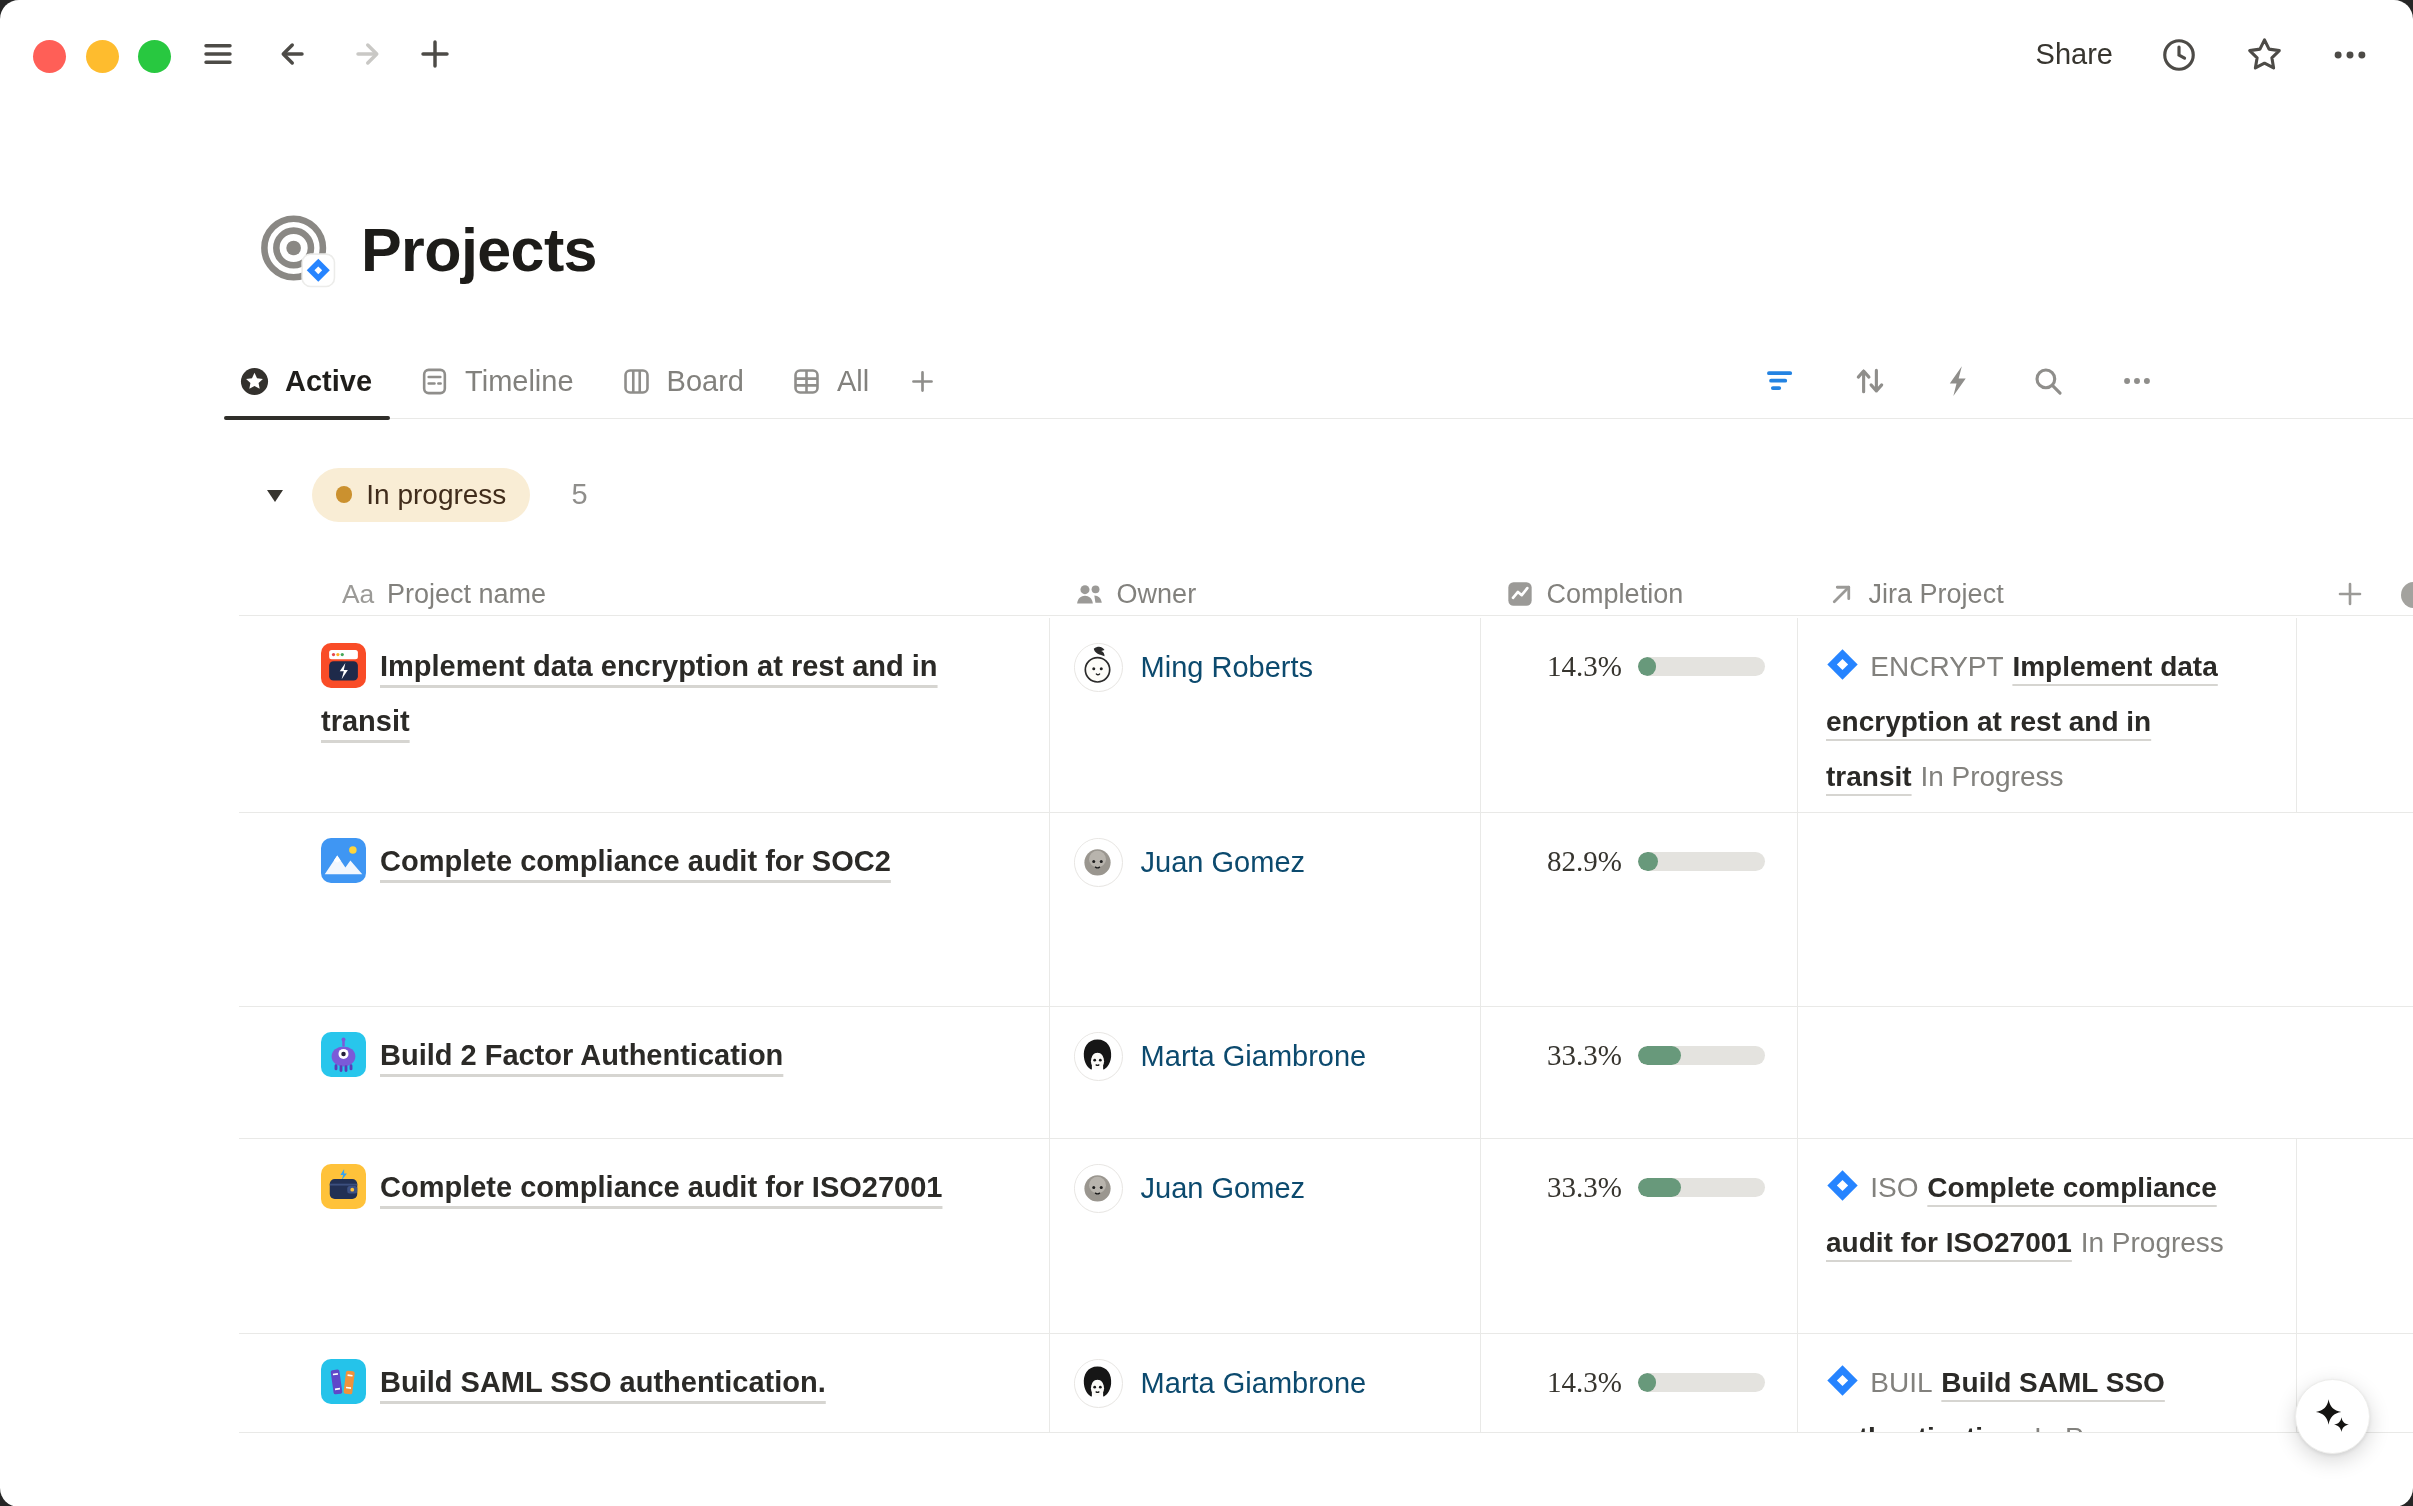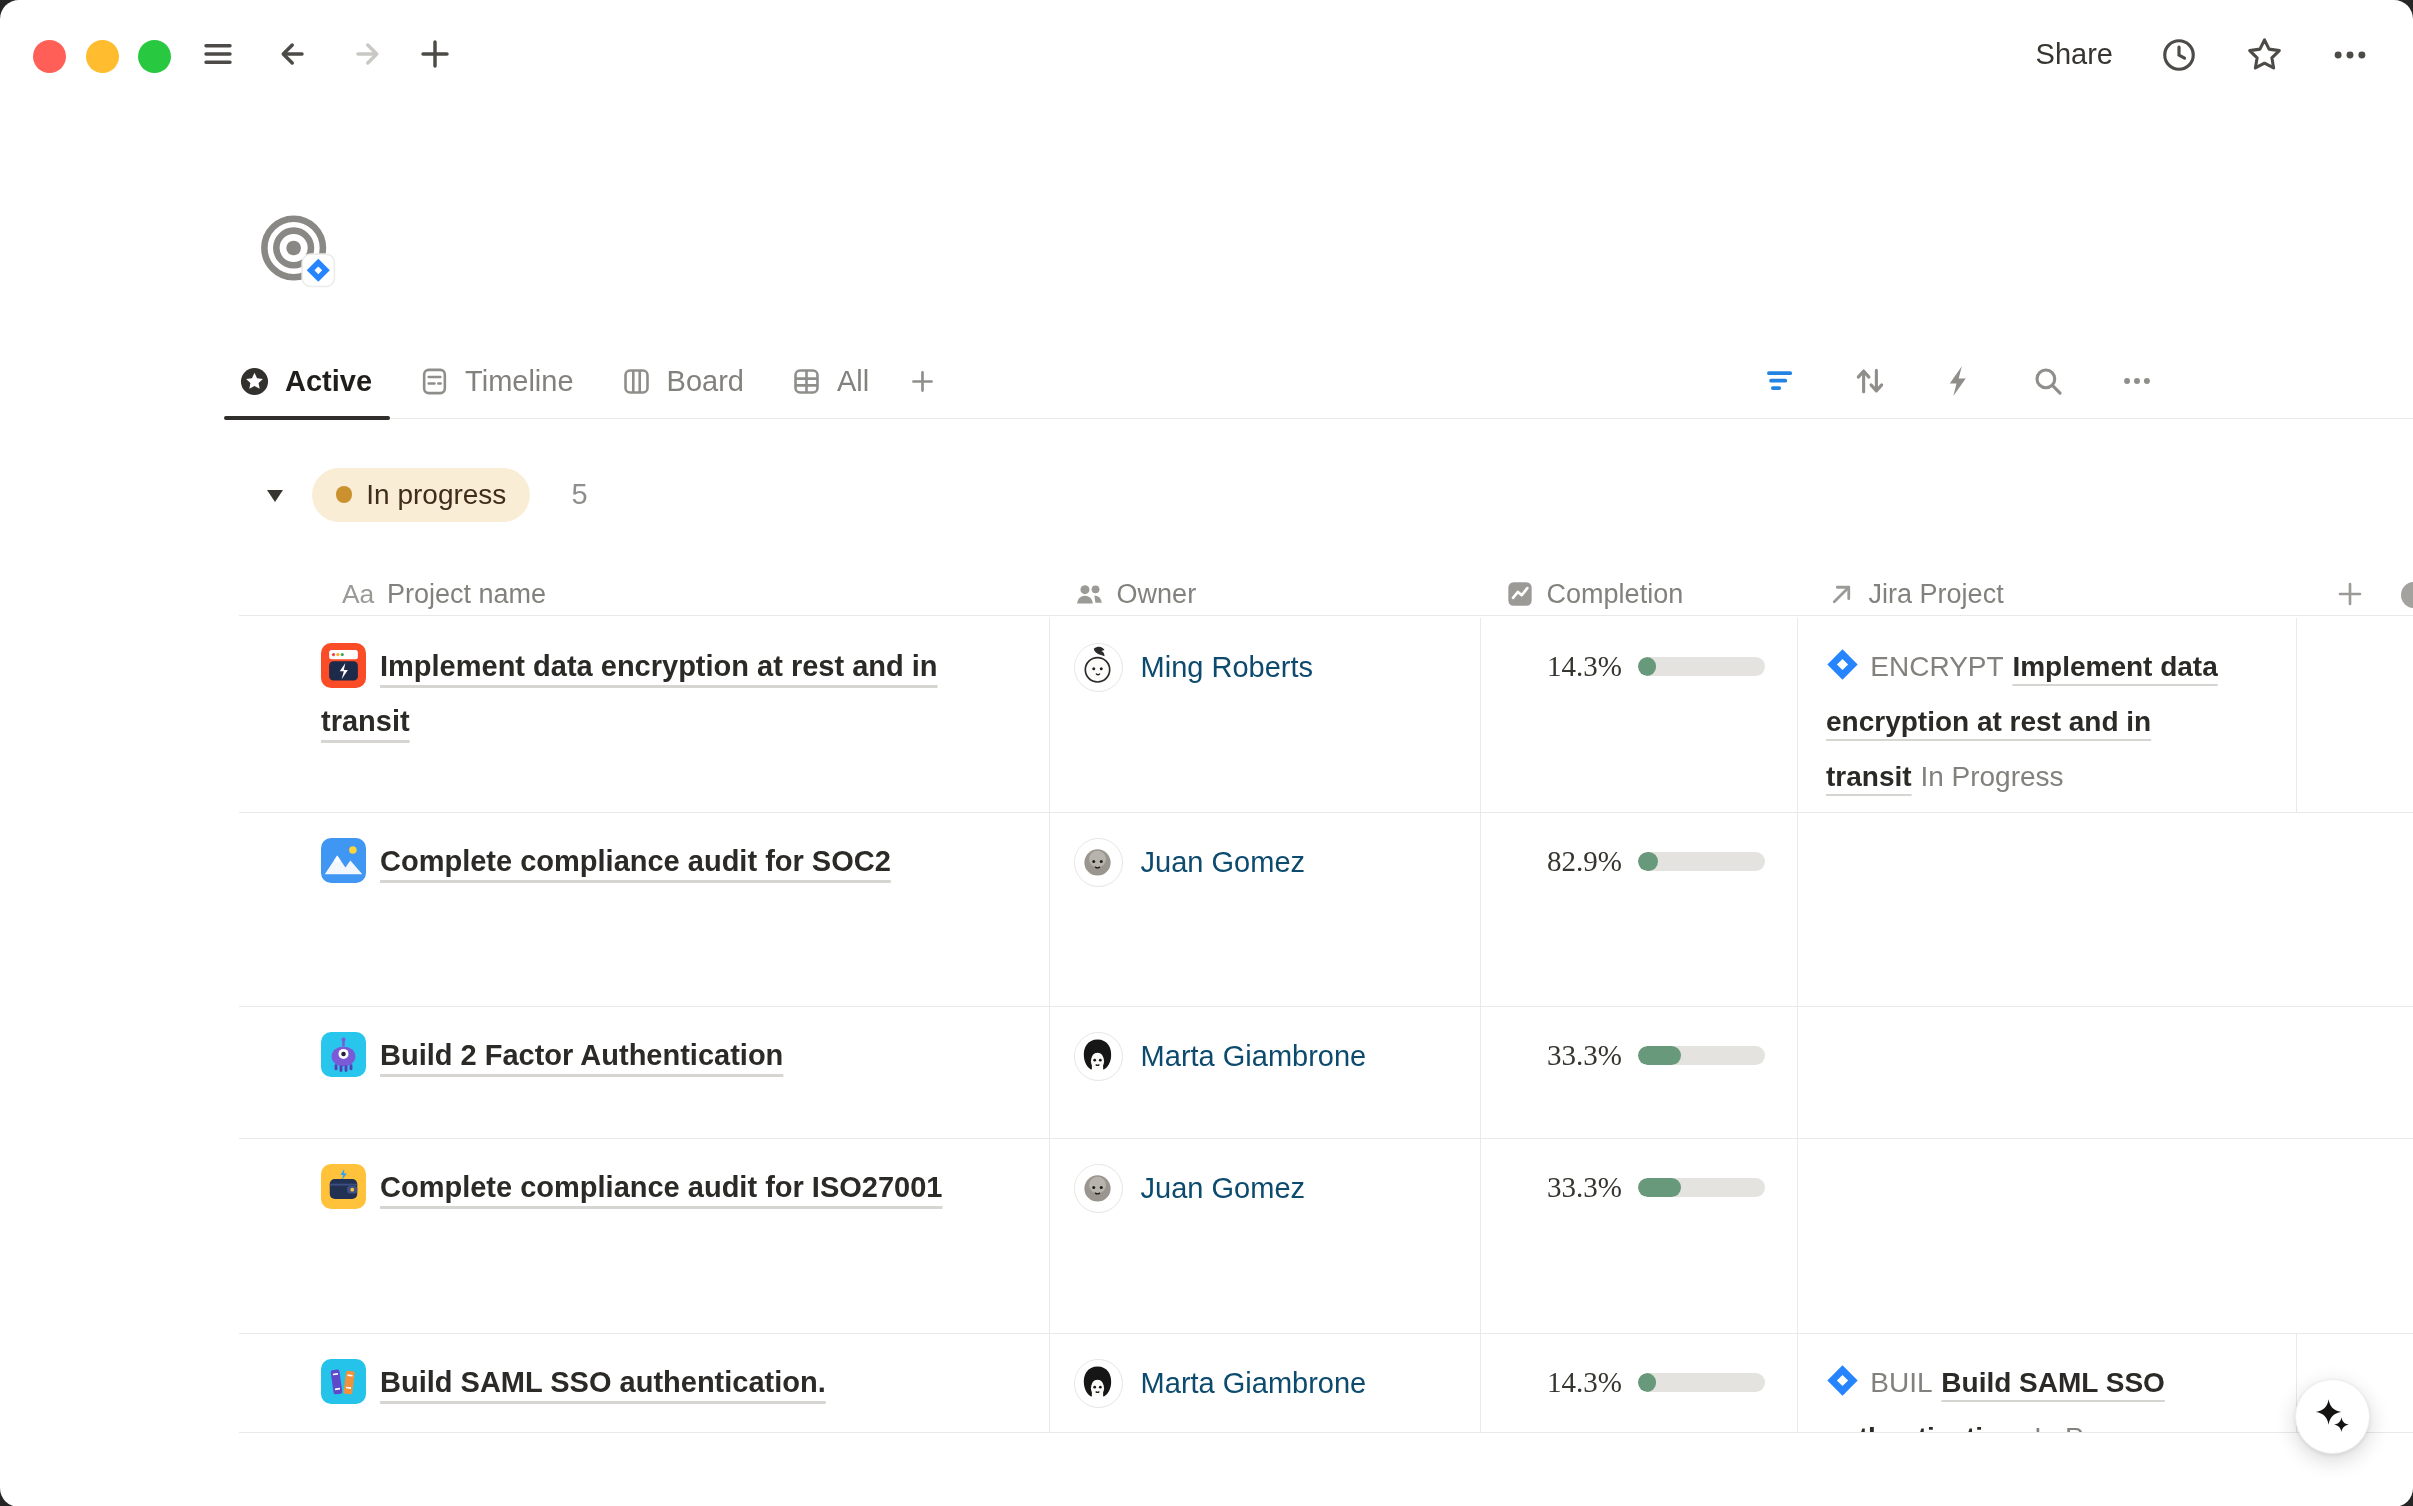--- a/index.html
+++ b/index.html
@@ -137,20 +137,21 @@
         <g fill="none" stroke="#8a8884" stroke-width="8.5">
           <circle cx="45" cy="48" r="38"></circle>
           <circle cx="45" cy="48" r="22.5"></circle>
         </g>
         <circle cx="45" cy="48" r="9.5" fill="#8a8884"></circle>
         <rect x="56" y="56" width="42" height="42" rx="11" fill="#ffffff" stroke="#ececea" stroke-width="2"></rect>
         <path d="M77 62 92 77 77 92 62 77Z" fill="#2684ff"></path>
         <path d="M77 72 82 77 77 82 72 77Z" fill="#ffffff"></path>
       </svg>
     </span>
+    <h1 class="page-title">Projects</h1>
   </div>
 
   <div class="tabs-row">
     <div class="tabs">
       <div class="tab active">
         <span style="display:flex;">
           <svg width="31" height="31" viewBox="0 0 48 48">
               <circle cx="24" cy="24" r="21" fill="#33312d"></circle>
               <path d="M24 10.5l3.9 8.3 9.1 1.2-6.7 6.2 1.7 9L24 30.8l-8 4.4 1.7-9-6.7-6.2 9.1-1.2z" fill="#fff"></path>
             </svg>
@@ -421,20 +422,28 @@
         <span class="owner-name">Juan Gomez</span>
       </div>
       <div class="cell c3">
         <span class="pline">
           <span class="pvalue">33.3%</span>
           <span class="ptrack">
               <span class="pfill" style="width: 33.3%;"></span>
             </span>
         </span>
       </div>
+      <div class="cell c4">
+        <span class="jicon">
+          <svg width="33" height="33" viewBox="0 0 100 100">
+              <path d="M50 4 96 50 50 96 4 50Z" fill="#2684ff"></path>
+              <path d="M50 33 67 50 50 67 33 50Z" fill="#fff"></path>
+            </svg>
+        </span><span class="jkey">ISO</span><a class="jlink">Complete compliance audit for ISO27001</a><span class="jstatus">In Progress</span>
+      </div>
       <div class="cell c5"></div>
     </div>
 
     <div class="row r4">
       <div class="cell c1">
         <span class="picon">
           <svg width="45" height="45" viewBox="0 0 72 72">
               <rect width="72" height="72" rx="16" fill="#25c3ea"></rect>
               <g transform="rotate(-8 26 38)">
                 <rect x="18" y="17" width="14" height="39" rx="3" fill="#5f48c9"></rect>

